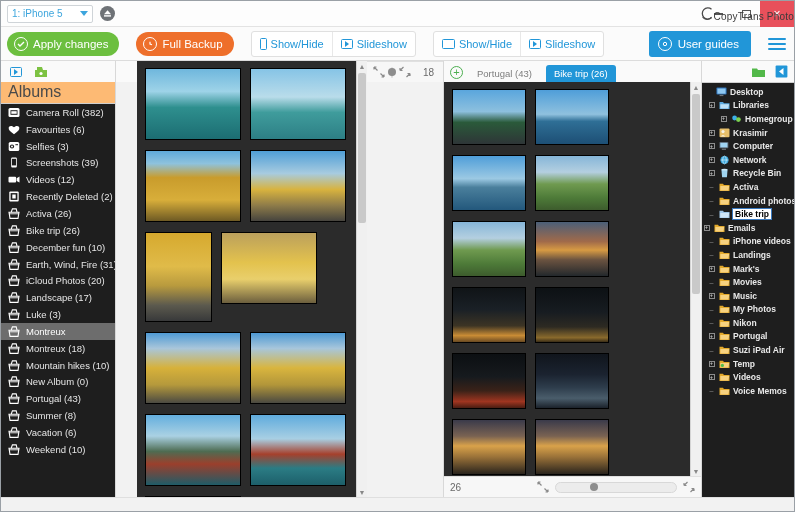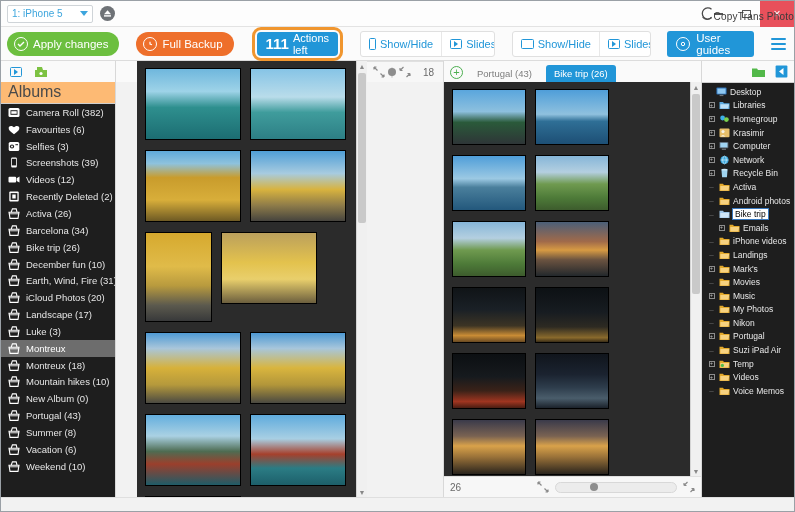--- a/index.html
+++ b/index.html
@@ -346,20 +346,21 @@
   }
   .ptab.active { background: #2196d8; color: #fff; }
 
   
   .tree-pane {
     width: 93px;
     flex: 0 0 93px;
     display: flex; flex-direction: column;
     background: #f2f2f2;
     border-left: 1px solid #d8d8d8;
+    font-weight: bold;
   }
   .tree-tabbar {
     height: 21px; flex: 0 0 21px;
     background: #fafafa;
     display: flex; align-items: center; justify-content: flex-end;
     gap: 9px; padding-right: 6px;
   }
   .tree-list {
     flex: 1;
     background: #1e1e1e;
@@ -452,26 +453,20 @@
 
     <div class="btn-pill btn-orange" style="margin-left:9px">
       <span class="circ-icon">
         <svg width="8" height="8" viewBox="0 0 8 8">
             <polyline points="4,1.8 4,4 6,4.8" stroke="#fff" stroke-width="1.2" fill="none"></polyline>
           </svg>
       </span>
       <span>Full Backup</span>
     </div>
 
-    <div class="actions-wrap">
-      <div class="btn-blue-actions">
-        <span class="actions-num">111</span>
-        <span class="actions-lbl">Actions left</span>
-      </div>
-    </div>
 
     <div class="sep-group">
       <div class="tb-item">
         <span class="ic-phone"></span>
         <span>Show/Hide</span>
       </div>
       <div class="tb-item">
         <span class="ic-play-box">
             <i></i>
           </span>
@@ -587,30 +582,20 @@
           </div>
           <div class="album-row">
             <span class="album-ico">
               <svg width="12" height="11" viewBox="0 0 12 11">
                 <path d="M1 4.2 L11 4.2 L10 10.4 L2 10.4 Z" fill="none" stroke="#ffffff" stroke-width="1.1"></path>
                 <path d="M3.2 4.2 L4.4 0.9 L8.2 0.9 L9 4.2" fill="none" stroke="#ffffff" stroke-width="1.1"></path>
                 <path d="M1 5.8 L11 5.8" stroke="#ffffff" stroke-width="0.9"></path>
               </svg>
             </span>
             <span>Activa (26)</span>
-          </div>
-          <div class="album-row">
-            <span class="album-ico">
-              <svg width="12" height="11" viewBox="0 0 12 11">
-                <path d="M1 4.2 L11 4.2 L10 10.4 L2 10.4 Z" fill="none" stroke="#ffffff" stroke-width="1.1"></path>
-                <path d="M3.2 4.2 L4.4 0.9 L8.2 0.9 L9 4.2" fill="none" stroke="#ffffff" stroke-width="1.1"></path>
-                <path d="M1 5.8 L11 5.8" stroke="#ffffff" stroke-width="0.9"></path>
-              </svg>
-            </span>
-            <span>Barcelona (34)</span>
           </div>
           <div class="album-row">
             <span class="album-ico">
               <svg width="12" height="11" viewBox="0 0 12 11">
                 <path d="M1 4.2 L11 4.2 L10 10.4 L2 10.4 Z" fill="none" stroke="#ffffff" stroke-width="1.1"></path>
                 <path d="M3.2 4.2 L4.4 0.9 L8.2 0.9 L9 4.2" fill="none" stroke="#ffffff" stroke-width="1.1"></path>
                 <path d="M1 5.8 L11 5.8" stroke="#ffffff" stroke-width="0.9"></path>
               </svg>
             </span>
             <span>Bike trip (26)</span>
@@ -864,21 +849,21 @@
               <span class="boxpm">+</span>
             </span>
             <span class="tw-ico">
               <svg width="11" height="10" viewBox="0 0 11 10">
                 <path d="M0.5 2 L4 2 L5 3.2 L10.5 3.2 L10.5 9 L0.5 9 Z" fill="#5aa9e0"></path>
                 <path d="M1.4 4.2 L10 4.2 L9.2 8.4 L1.4 8.4 Z" fill="#bde0f7"></path>
               </svg>
             </span>
             <span class="tw-label">Libraries</span>
           </div>
-          <div class="tree-row" style="padding-left: 5px;">
+          <div class="tree-row" style="padding-left: 17px;">
             <span class="tw-expander">
               <span class="boxpm">+</span>
             </span>
             <span class="tw-ico">
               <svg width="11" height="10" viewBox="0 0 11 10">
                 <circle cx="3.6" cy="4" r="2.4" fill="#3db0e6"></circle>
                 <circle cx="7.4" cy="5.6" r="2.4" fill="#7bd14f"></circle>
               </svg>
             </span>
             <span class="tw-label">Homegroup</span>
@@ -963,21 +948,21 @@
               <span class="tw-dash">–</span>
             </span>
             <span class="tw-ico">
               <svg width="11" height="10" viewBox="0 0 11 10">
                 <path d="M0.5 1.8 L4 1.8 L4.9 3 L10.5 3 L10.5 9 L0.5 9 Z" fill="#9fc6e8"></path>
                 <path d="M1.4 4 L10.2 4 L9.3 8.5 L1.4 8.5 Z" fill="#cfe5f7"></path>
               </svg>
             </span>
             <span class="tw-label">Bike trip</span>
           </div>
-          <div class="tree-row" style="padding-left: 15px;">
+          <div class="tree-row" style="padding-left: 0;">
             <span class="tw-expander">
               <span class="boxpm">+</span>
             </span>
             <span class="tw-ico">
               <svg width="11" height="10" viewBox="0 0 11 10">
                 <path d="M0.5 1.8 L4 1.8 L4.9 3 L10.5 3 L10.5 9 L0.5 9 Z" fill="#e3a92b"></path>
                 <path d="M1.4 4 L10.2 4 L9.3 8.5 L1.4 8.5 Z" fill="#f7d280"></path>
               </svg>
             </span>
             <span class="tw-label">Emails</span>

